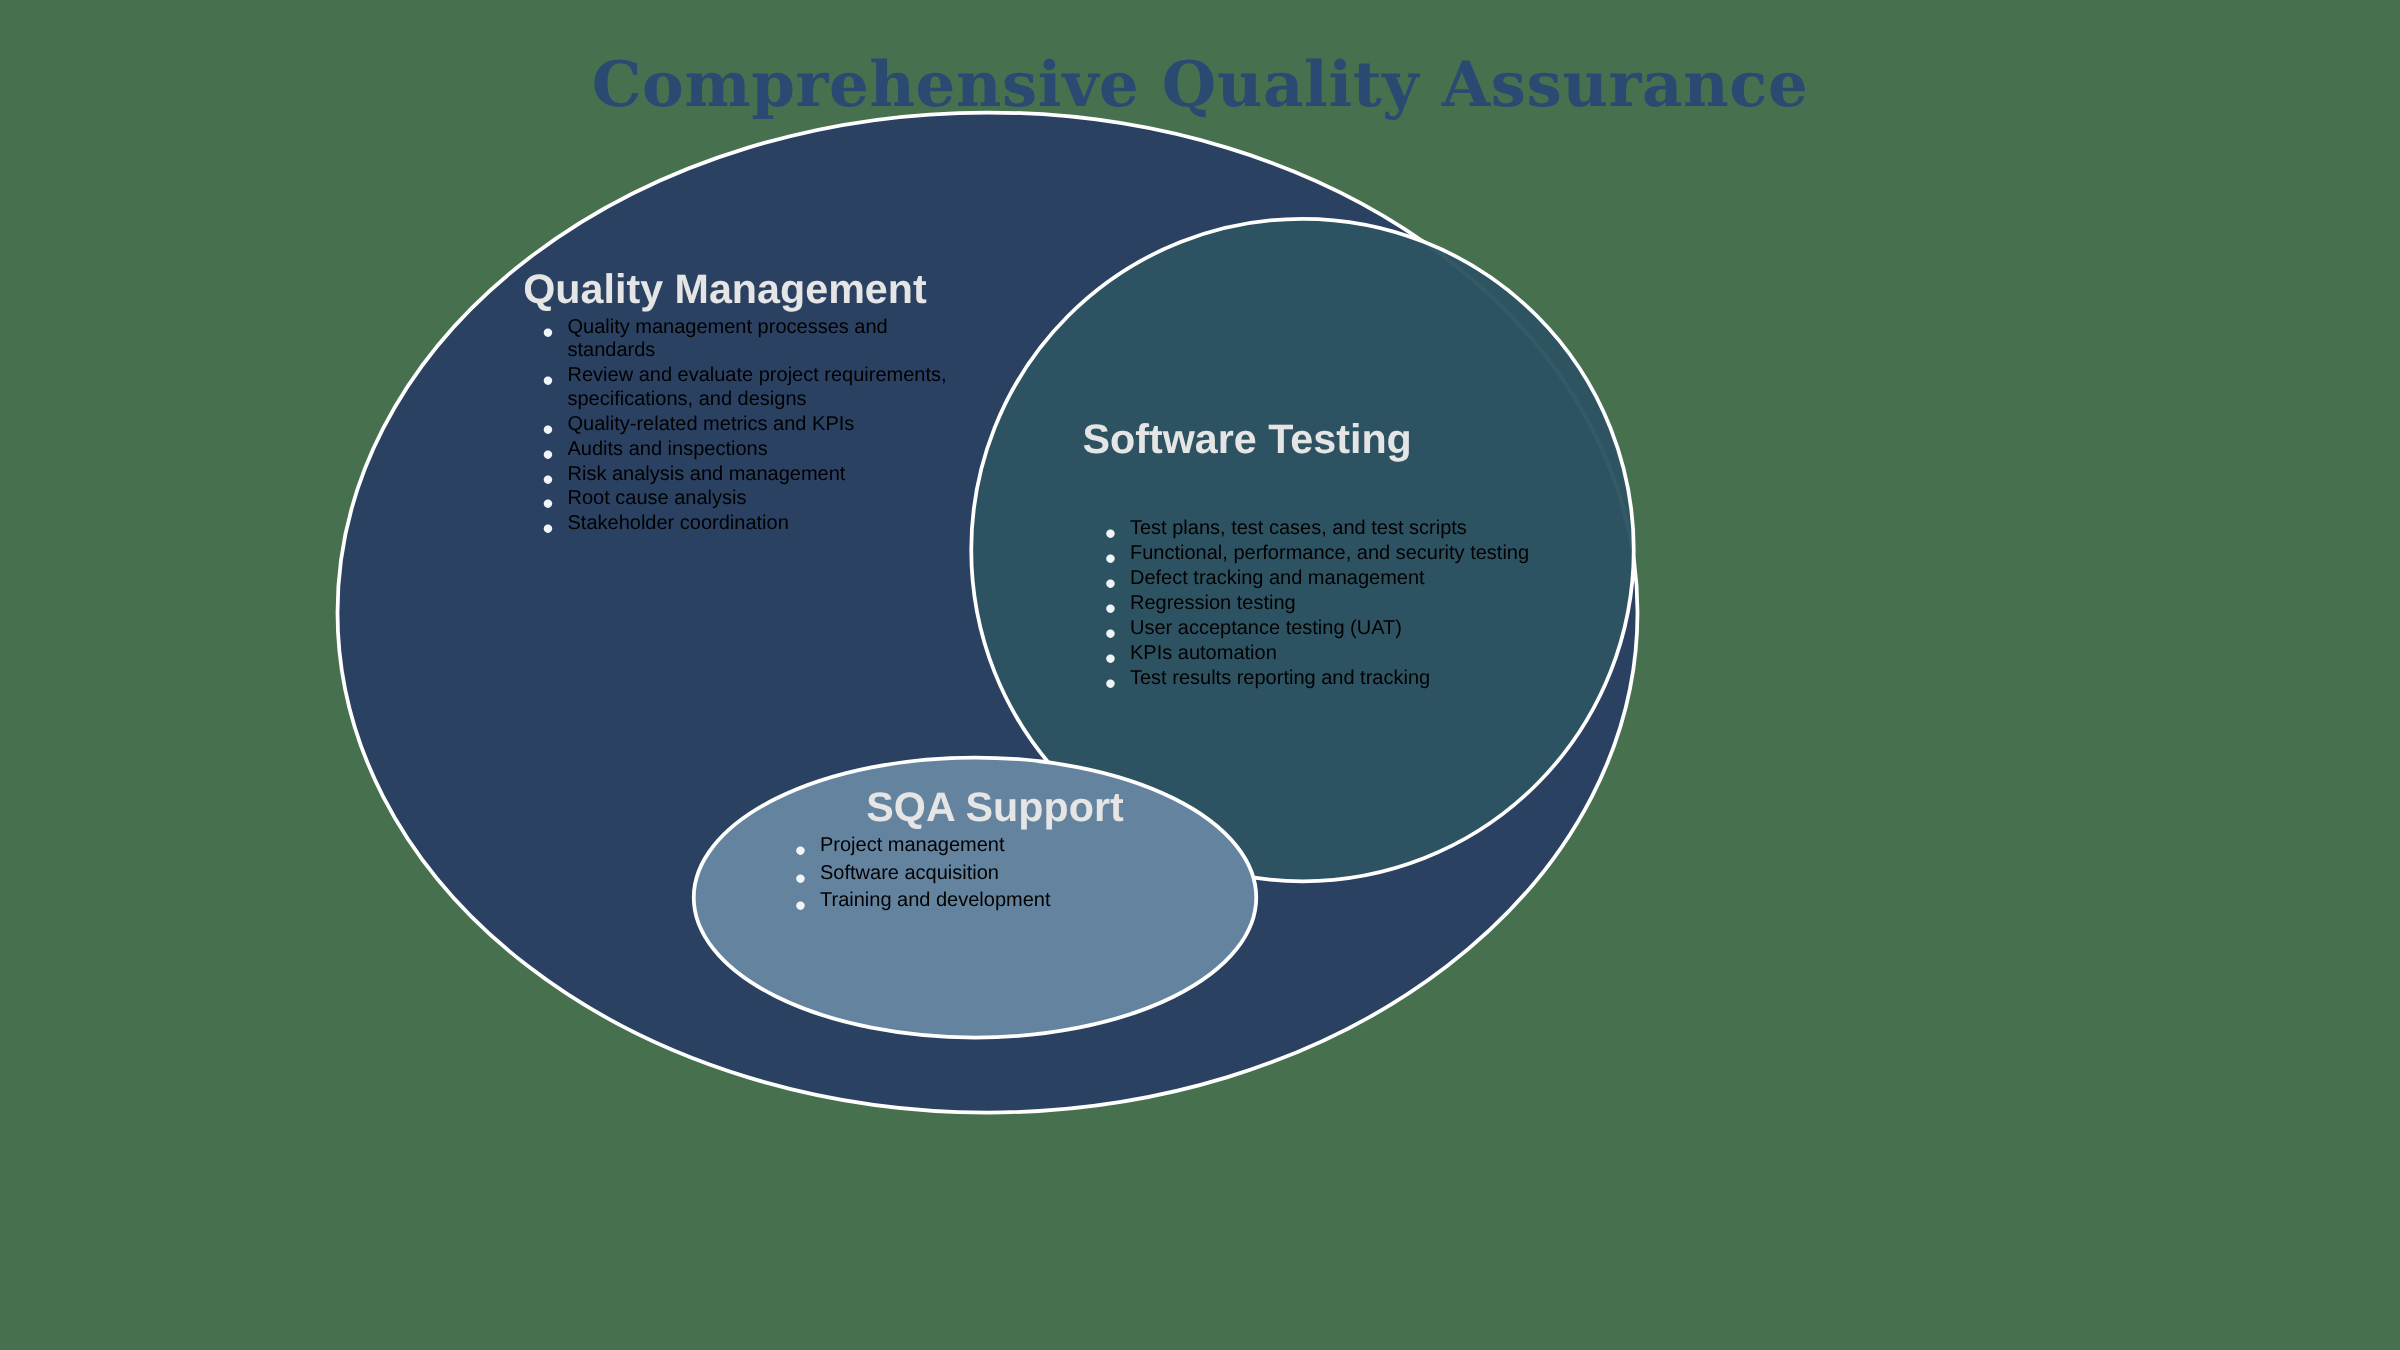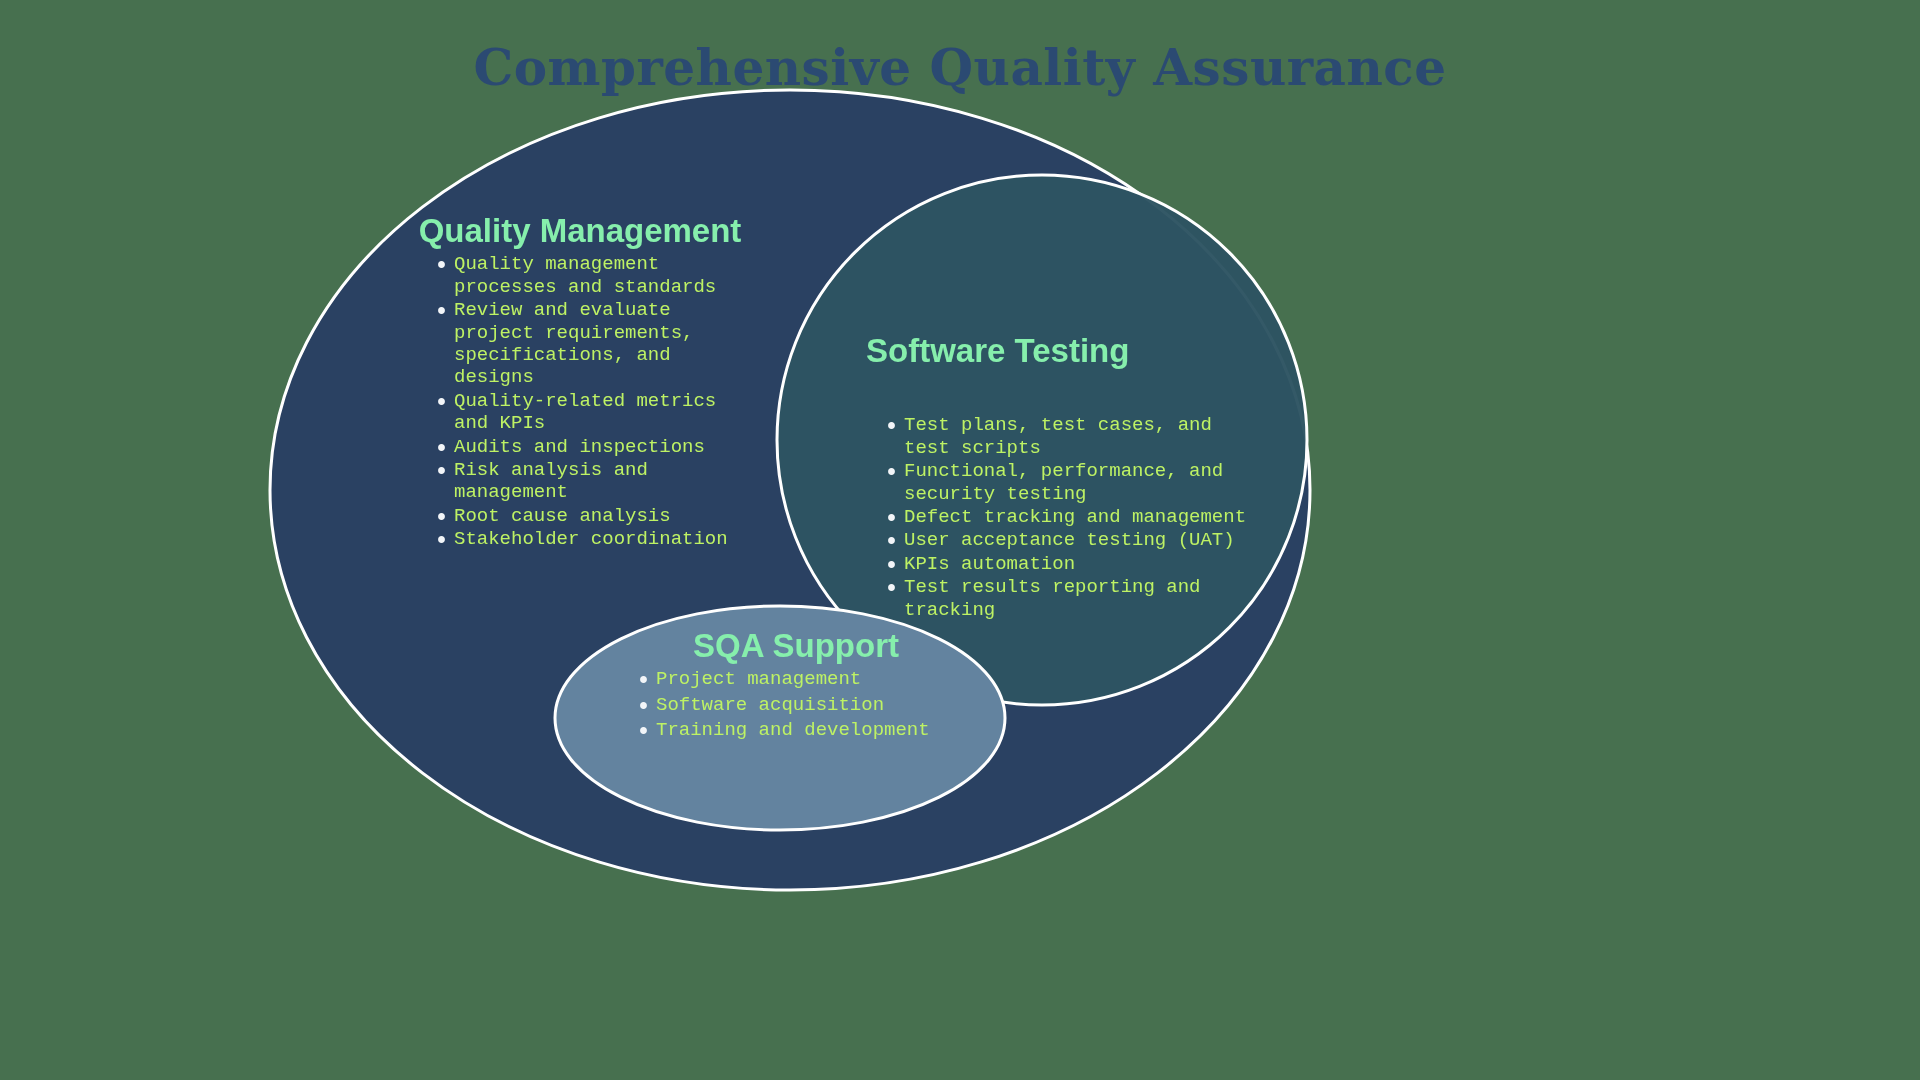--- a/index.html
+++ b/index.html
@@ -43,36 +43,35 @@
   .group {
     position: absolute;
     color: #ffffff;
   }
 
   .group-title {
     font-weight: bold;
     font-size: 33px;
     line-height: 1.1;
     margin: 0 0 4px 0;
-    color: #86efac;
+    color: #e5e5e5;
   }
 
   .bullets {
     list-style: none;
     margin: 0;
     padding: 0;
   }
   .bullets li {
     position: relative;
     padding-left: 22px;
-    font-size: 19px;
+    font-size: 16px;
     line-height: 1.18;
     margin-bottom: 1px;
-    color: #bef264;
-    font-family: Liberation Mono, monospace;
+    color: #000000;
   }
   .bullets li::before {
     content: "\2022";
     position: absolute;
     left: 2px;
     top: -1px;
     font-size: 25px;
     line-height: 1.18;
     color: #f2f5f8;
   }
@@ -148,20 +147,21 @@
       <li>Stakeholder coordination</li>
     </ul>
   </div>
 
   <div class="group" id="group-software-testing">
     <div class="group-title">Software Testing</div>
     <ul class="bullets">
       <li>Test plans, test cases, and test scripts</li>
       <li>Functional, performance, and security testing</li>
       <li>Defect tracking and management</li>
+      <li>Regression testing</li>
       <li>User acceptance testing (UAT)</li>
       <li>KPIs automation</li>
       <li>Test results reporting and tracking</li>
     </ul>
   </div>
 
   <div class="group" id="group-sqa-support">
     <div class="group-title">SQA Support</div>
     <ul class="bullets">
       <li>Project management</li>

